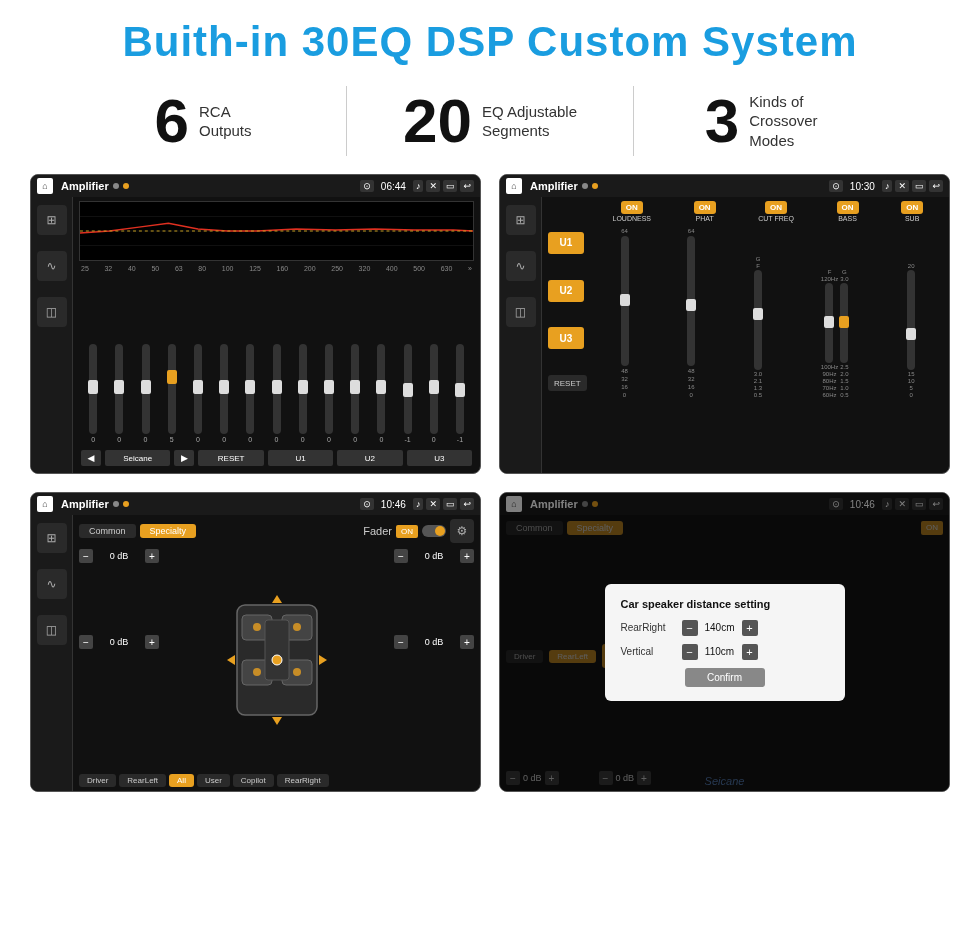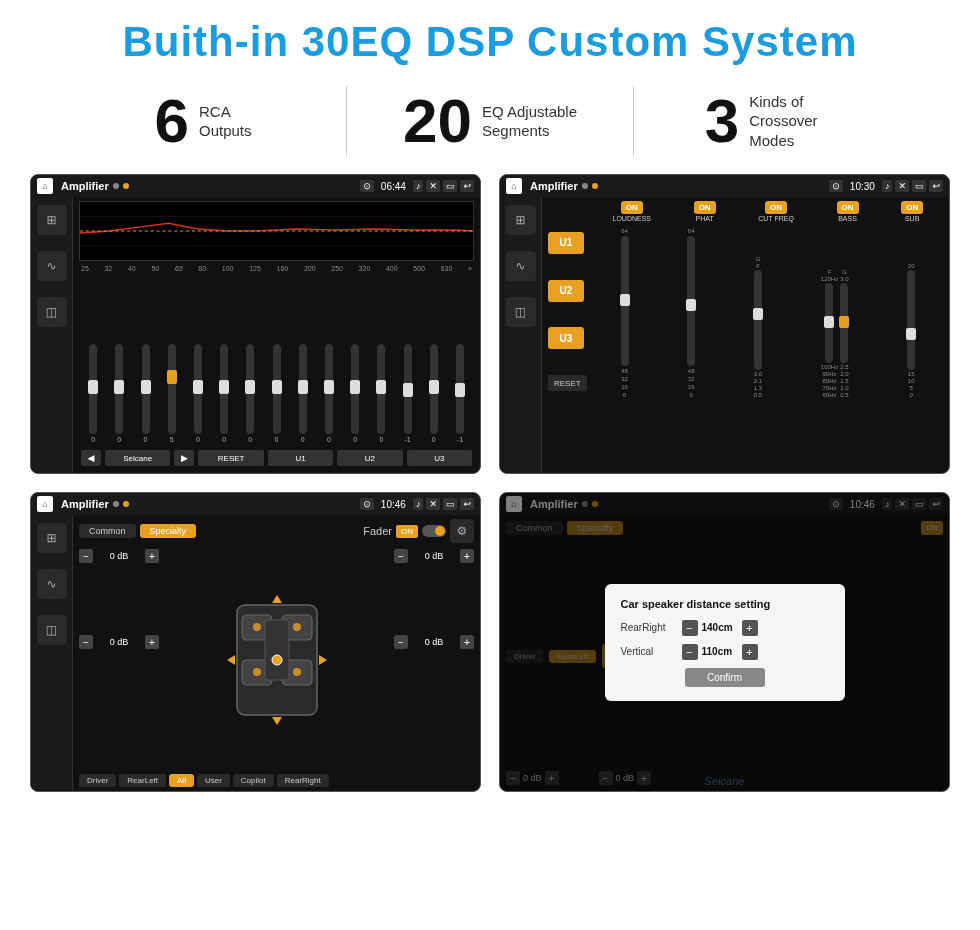--- a/index.html
+++ b/index.html
@@ -499,21 +499,21 @@
       align-items: center;
       justify-content: center;
       color: #fff;
       font-size: 11px;
     }
 
     .dialog-val {
       color: #111;
       font-size: 10px;
       min-width: 36px;
-      font-weight: bold;
+      text-align: center;
     }
 
     .dialog-confirm-btn {
       display: block;
       width: 80px;
       margin: 8px auto 0;
       background: #888;
       color: #fff;
       font-size: 10px;
       text-align: center;

